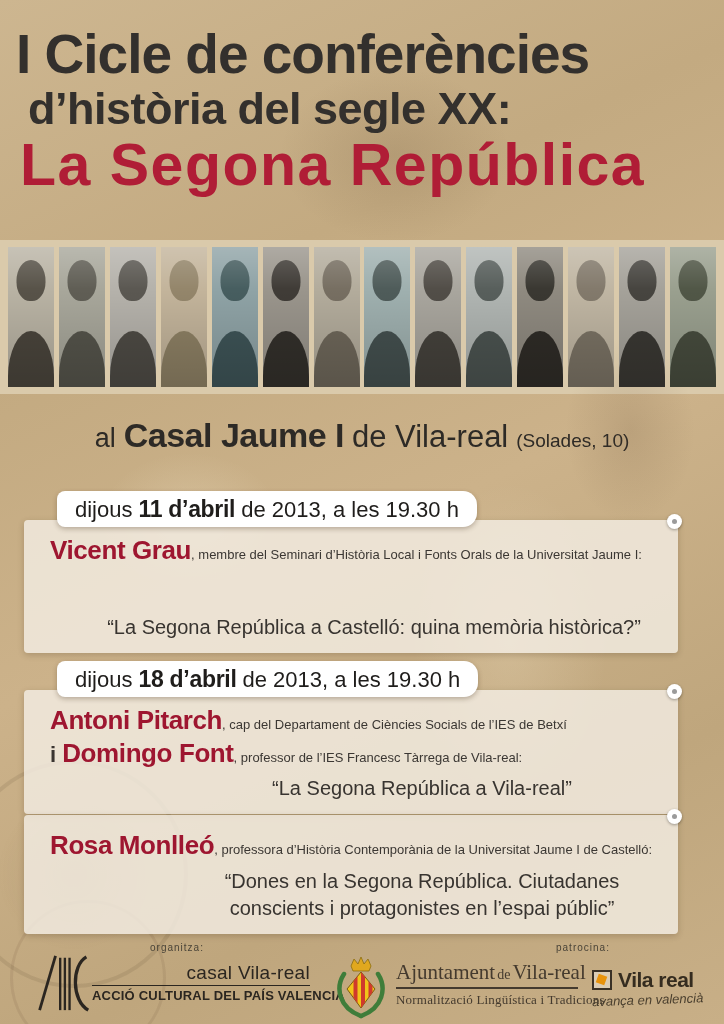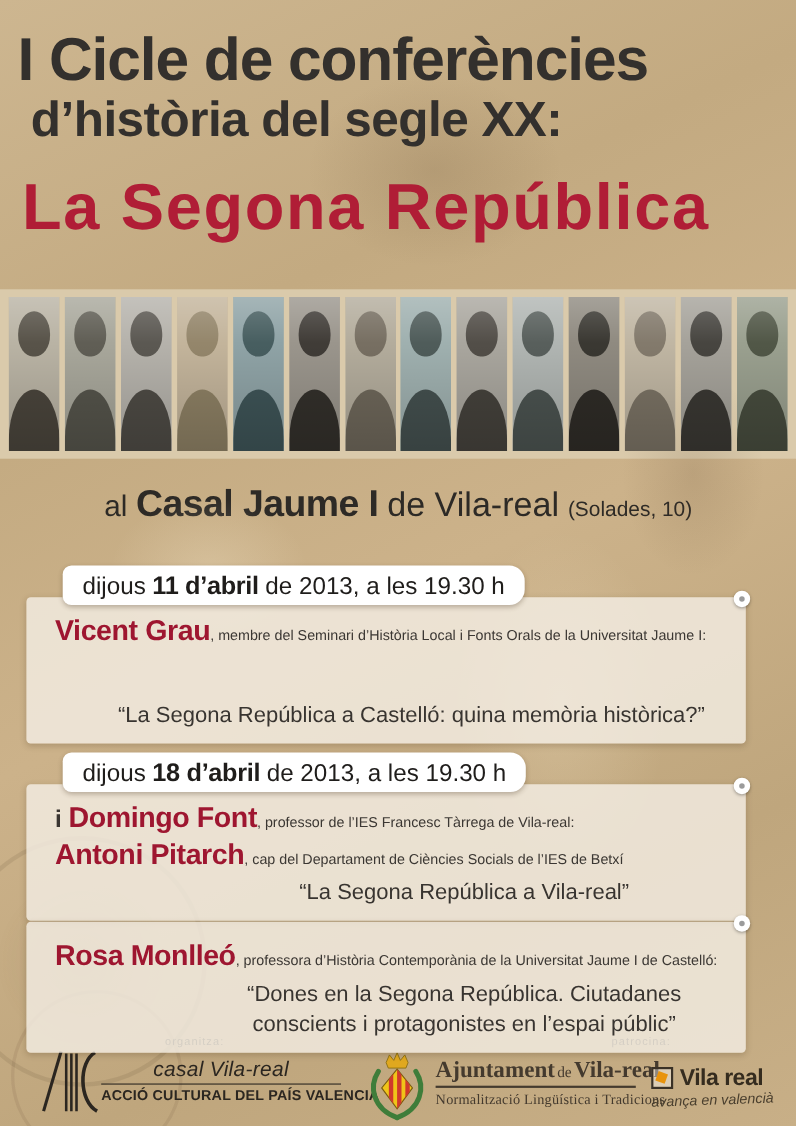--- a/index.html
+++ b/index.html
@@ -12,21 +12,21 @@
   .blob.b2{left:540px;top:300px;width:180px;height:260px;background:radial-gradient(closest-side,rgba(86,62,40,.14),transparent 72%);}
   .blob.b3{left:380px;top:430px;width:260px;height:420px;background:radial-gradient(closest-side,rgba(250,238,210,.22),transparent 75%);}
   .blob.b4{left:-40px;top:760px;width:220px;height:220px;border-radius:50%;border:4px solid rgba(84,62,40,.12);background:radial-gradient(closest-side,rgba(84,62,40,.08),transparent 70%);}
   .blob.b5{left:10px;top:900px;width:150px;height:150px;border-radius:50%;border:3px solid rgba(84,62,40,.10);}
   .blob.b6{left:70px;top:430px;width:240px;height:180px;background:radial-gradient(closest-side,rgba(243,230,202,.30),transparent 75%);}
 
   
   .hdr{position:relative;padding:26px 10px 0 16px;color:var(--title_dark);}
   .hdr .t1{font-size:55px;font-weight:700;line-height:1.02;letter-spacing:-1px;}
   .hdr .t2{font-size:45px;font-weight:700;line-height:1.05;letter-spacing:-.5px;padding-left:12px;margin-top:3px;}
-  .hdr .t3{font-size:59px;font-weight:700;line-height:1.02;letter-spacing:1.5px;color:var(--accent_red);margin-top:26px;padding-left:4px;}
+  .hdr .t3{font-size:59px;font-weight:700;line-height:1.02;letter-spacing:1.5px;color:var(--accent_red);margin-top:3px;padding-left:4px;}
 
   
   .photo-band{margin-top:44px;height:154px;background:var(--strip_band);display:flex;align-items:center;
     justify-content:space-between;padding:0 8px;box-sizing:border-box;}
   .portrait{position:relative;width:46px;height:140px;background:var(--bg);overflow:hidden;flex:0 0 auto;}
   .portrait::after{content:"";position:absolute;inset:0;background:linear-gradient(180deg,rgba(255,255,255,.20),rgba(255,255,255,0) 30%,rgba(0,0,0,.18));}
   .p-head{position:absolute;top:13px;left:50%;transform:translateX(-50%);width:29px;height:41px;border-radius:50% 50% 46% 46%;background:var(--fg);opacity:.88;}
   .p-body{position:absolute;bottom:0;left:50%;transform:translateX(-50%);width:46px;height:56px;border-radius:52% 52% 0 0/85% 85% 0 0;background:var(--fg);}
 
   
@@ -57,26 +57,26 @@
   .quote.qcenter{text-align:center;padding-left:36px;margin-top:48px;}
   .quote.qright{text-align:center;max-width:480px;margin-left:auto;}
 
   
   .footer{position:absolute;left:0;bottom:0;width:724px;height:110px;}
   .small-label{position:absolute;font-size:10px;letter-spacing:1px;color:#4a4438;}
   .org-label{left:150px;top:28px;}
   .sponsor-label{left:556px;top:28px;}
   .acpv-logo{position:absolute;left:34px;top:40px;}
   .org-text{position:absolute;left:92px;top:48px;width:218px;color:var(--footer_ink);}
-  .org-line1{font-size:19px;text-align:center;border-bottom:1.5px solid var(--footer_ink);padding-bottom:1px;letter-spacing:.3px;font-style:italic;}
+  .org-line1{font-size:19px;text-align:right;border-bottom:1.5px solid var(--footer_ink);padding-bottom:1px;letter-spacing:.3px;}
   .org-line2{font-size:13px;font-weight:700;letter-spacing:.2px;margin-top:2px;text-align:right;white-space:nowrap;}
   .crest{position:absolute;left:333px;top:40px;}
   .ajt{position:absolute;left:396px;top:46px;width:182px;font-family:"Liberation Serif",serif;color:var(--ajuntament_ink);}
   .ajt-title{border-bottom:2px solid var(--ajuntament_ink);padding-bottom:2px;white-space:nowrap;}
-  .ajt-title .big{font-size:21px;font-weight:700;}
+  .ajt-title .big{font-size:21px;font-weight:400;}
   .ajt-title .sm{font-size:14px;margin:0 2px;}
   .ajt-sub{font-size:13px;margin-top:3px;white-space:nowrap;letter-spacing:.2px;}
   .vrl{position:absolute;left:592px;top:54px;width:128px;color:#352c1f;}
   .vrl-row{display:flex;align-items:center;gap:6px;}
   .vrl-name{font-size:21px;font-weight:700;letter-spacing:-.5px;white-space:nowrap;}
   .vrl-tag{font-size:13px;font-style:italic;color:#4a3f2e;margin-top:0;transform:rotate(-2deg);white-space:nowrap;}
   .vrl-icon{width:20px;height:20px;position:relative;border:2.5px solid #3a3126;box-sizing:border-box;background:rgba(255,255,255,.4);}
   .vrl-icon::after{content:"";position:absolute;left:3px;top:3px;width:9px;height:9px;background:var(--vilareal_orange);transform:rotate(20deg);}
 </style>
 </head>
@@ -188,24 +188,24 @@
       </div>
     </section>
 
     <section class="event">
       <div class="pill">
         <span>dijous</span><span class="day">18 d’abril</span><span>de 2013, a les 19.30 h</span>
       </div>
       <div class="band">
         <span class="pin"></span>
         <p class="speaker">
+          <span class="lead"></span><span class="name">Antoni Pitarch</span><span class="role">, cap del Departament de Ciències Socials de l’IES de Betxí</span>
+        </p>
+        <p class="speaker">
           <span class="lead">i </span><span class="name">Domingo Font</span><span class="role">, professor de l’IES Francesc Tàrrega de Vila-real:</span>
-        </p>
-        <p class="speaker">
-          <span class="lead"></span><span class="name">Antoni Pitarch</span><span class="role">, cap del Departament de Ciències Socials de l’IES de Betxí</span>
         </p>
         <p class="quote qright">“La Segona República a Vila-real”</p>
       </div>
     </section>
 
     <section class="event">
       <div class="band">
         <span class="pin"></span>
         <p class="speaker">
           <span class="lead"></span><span class="name">Rosa Monlleó</span><span class="role">, professora d’Història Contemporània de la Universitat Jaume I de Castelló:</span>

